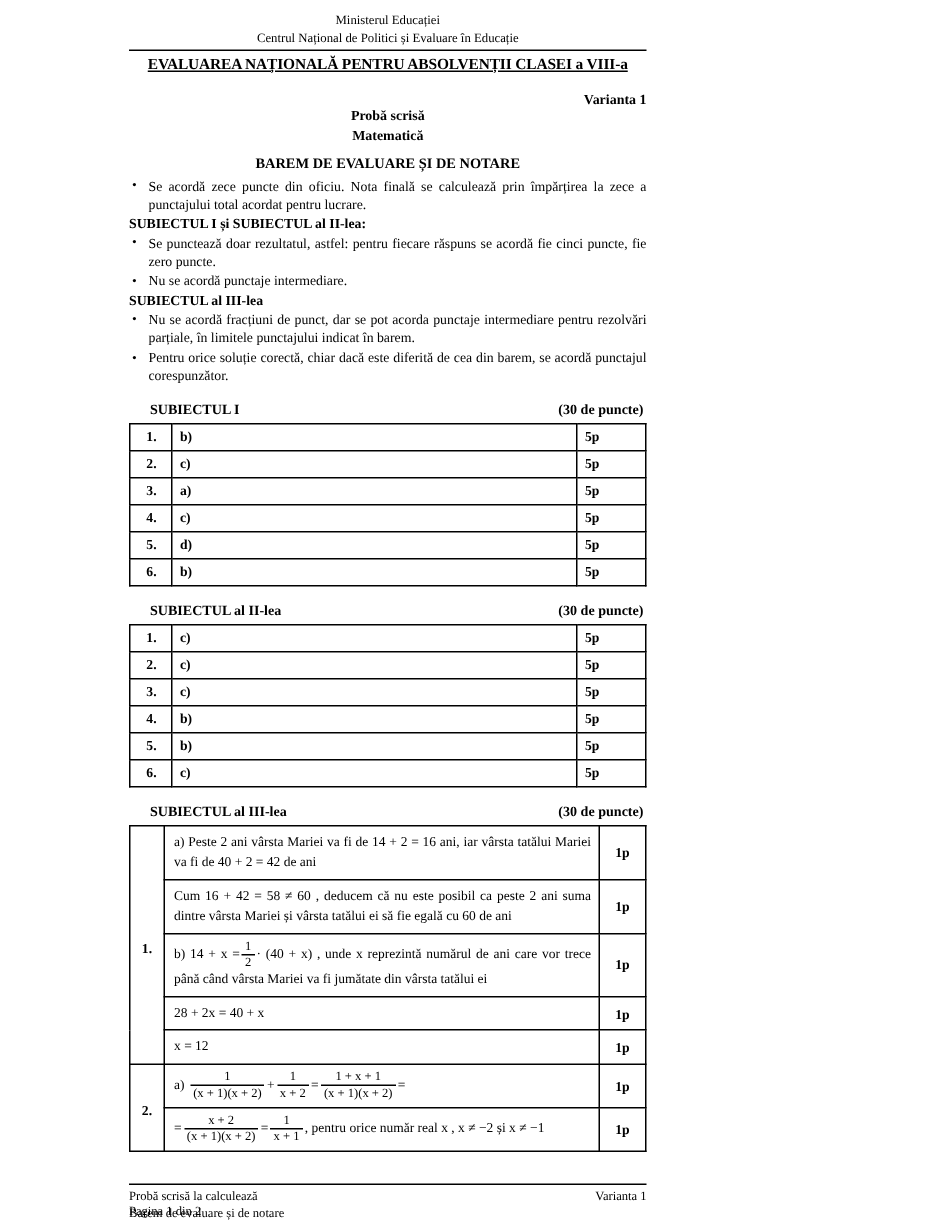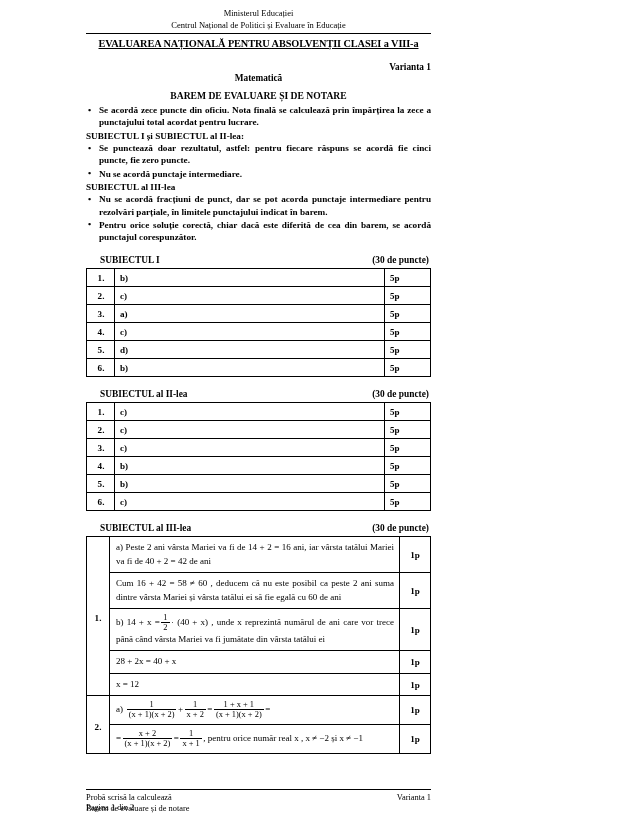--- a/index.html
+++ b/index.html
@@ -55,21 +55,21 @@
   .barem-title {
     text-align: center;
     font-weight: bold;
     font-size: 9.6px;
     margin-top: 5px;
     margin-bottom: 3px;
   }
 
   
   .bullet-par {
-    font-weight: bold;
+    font-weight: normal;
     font-size: 9.2px;
     line-height: 12.2px;
     text-align: justify;
     margin: 0 0 1px 0;
     position: relative;
     padding-left: 13px;
   }
   .bullet-par::before {
     content: "\2022";
     position: absolute;
@@ -198,20 +198,21 @@
 <body>
 
 <div class="page">
 
   <div>
     <div class="ministry">Ministerul Educației</div>
     <div class="ministry">Centrul Național de Politici și Evaluare în Educație</div>
     <div class="head-rule"></div>
     <div class="exam-title">EVALUAREA NAȚIONALĂ PENTRU ABSOLVENȚII CLASEI a VIII-a</div>
     <div class="variant-right">Varianta 1</div>
+    <div class="centered-bold">Probă scrisă</div>
     <div class="centered-bold">Matematică</div>
     <div class="barem-title">BAREM DE EVALUARE ȘI DE NOTARE</div>
   </div>
 
   <div>
     <div class="bullet-par">Se acordă zece puncte din oficiu. Nota finală se calculează prin împărțirea la zece a punctajului total acordat pentru lucrare.</div>
     <div class="sec-head">SUBIECTUL I și SUBIECTUL al II-lea:</div>
     <div class="bullet-par">Se punctează doar rezultatul, astfel: pentru fiecare răspuns se acordă fie cinci puncte, fie zero puncte.</div>
     <div class="bullet-par">Nu se acordă punctaje intermediare.</div>
     <div class="sec-head">SUBIECTUL al III-lea</div>

